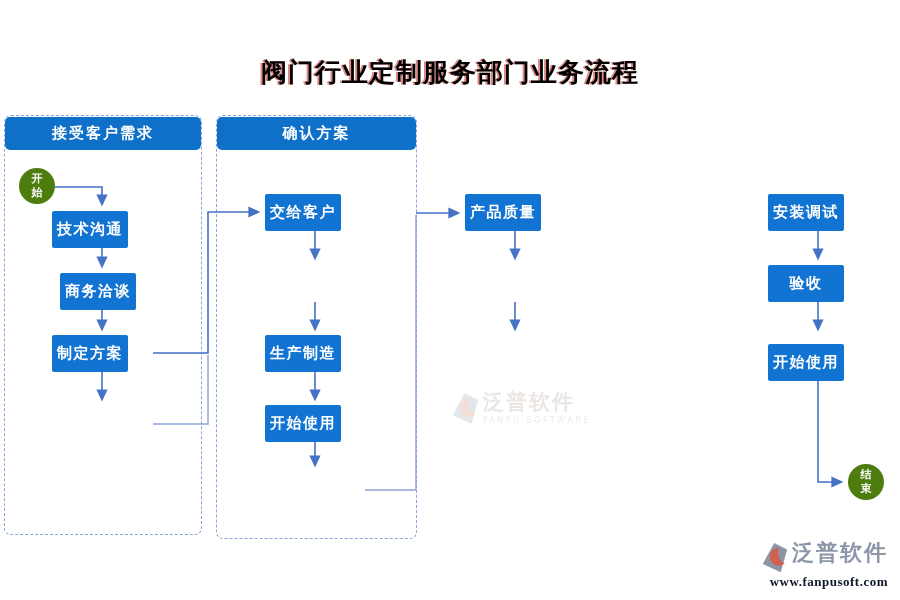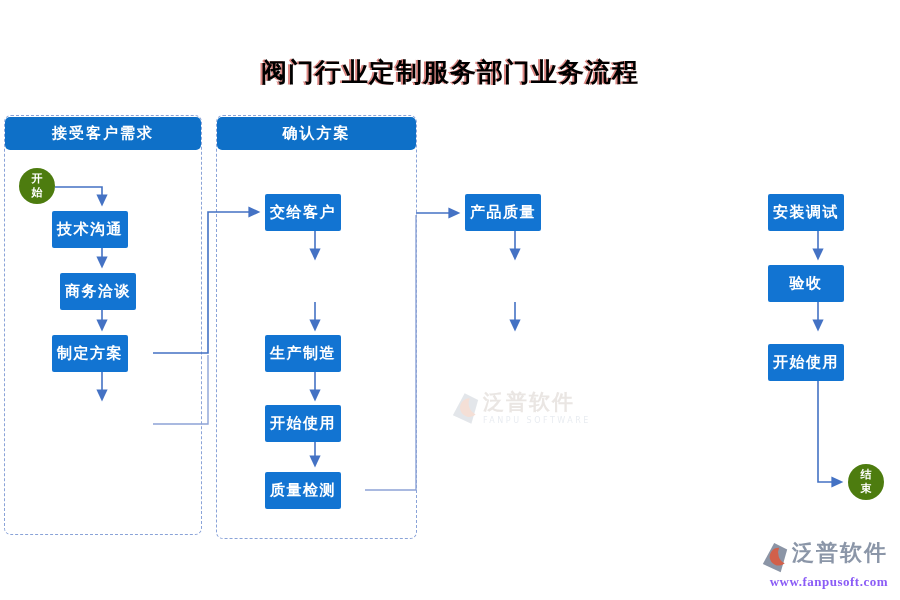--- a/index.html
+++ b/index.html
@@ -30,21 +30,21 @@
   .t-end{left:848px;top:464px;}
   .connectors{position:absolute;left:0;top:0;pointer-events:none;}
   .watermark{position:absolute;left:452px;top:392px;display:flex;align-items:flex-start;opacity:0.55;}
   .wm-cn{font-size:21px;font-weight:bold;color:#d9d2cd;letter-spacing:2px;line-height:1;}
   .wm-en{font-size:8px;color:#d6dde6;letter-spacing:2.5px;margin-top:3px;}
   .wm-text{margin-left:4px;}
   .footer-logo{position:absolute;right:12px;bottom:10px;cursor:pointer;}
   .fl-row{display:flex;align-items:flex-start;justify-content:flex-end;}
   .fl-cn{font-size:22px;font-weight:bold;color:#8b96a8;letter-spacing:2px;line-height:1;margin-left:4px;}
   .fl-url{font-family:"Liberation Serif","DejaVu Serif",serif;font-size:13px;font-weight:bold;
-          color:#8b5cf6;text-align:right;margin-top:1px;letter-spacing:0.5px;}
+          color:#0f172a;text-align:right;margin-top:1px;letter-spacing:0.5px;}
 </style>
 </head>
 <body>
 
 <div class="canvas">
 
   <div class="title">阀门行业定制服务部门业务流程</div>
 
   <div class="lane lane1">
     <div class="lane-header">接受客户需求</div>
@@ -89,21 +89,20 @@
     <span>结束</span>
   </div>
 
   <div class="node b1">技术沟通</div>
   <div class="node b2">商务洽谈</div>
   <div class="node b3">制定方案</div>
 
   <div class="node b5">交给客户</div>
   <div class="node b7">生产制造</div>
   <div class="node b8">开始使用</div>
-  <div class="node b9">质量检测</div>
 
   <div class="node b10">产品质量</div>
   <div class="node b13">安装调试</div>
   <div class="node b14">验收</div>
   <div class="node b15">开始使用</div>
 
   <div class="watermark">
     <svg width="27" height="33" viewBox="0 0 32 38">
       <path d="M15 1 L31 9 L23 37 L1 27 Z" fill="#cdd3da"></path>
       <path d="M21 7 a11 11 0 1 0 7 19 a14.5 14.5 0 0 1 -7 -19" fill="#ecc5b6"></path>

